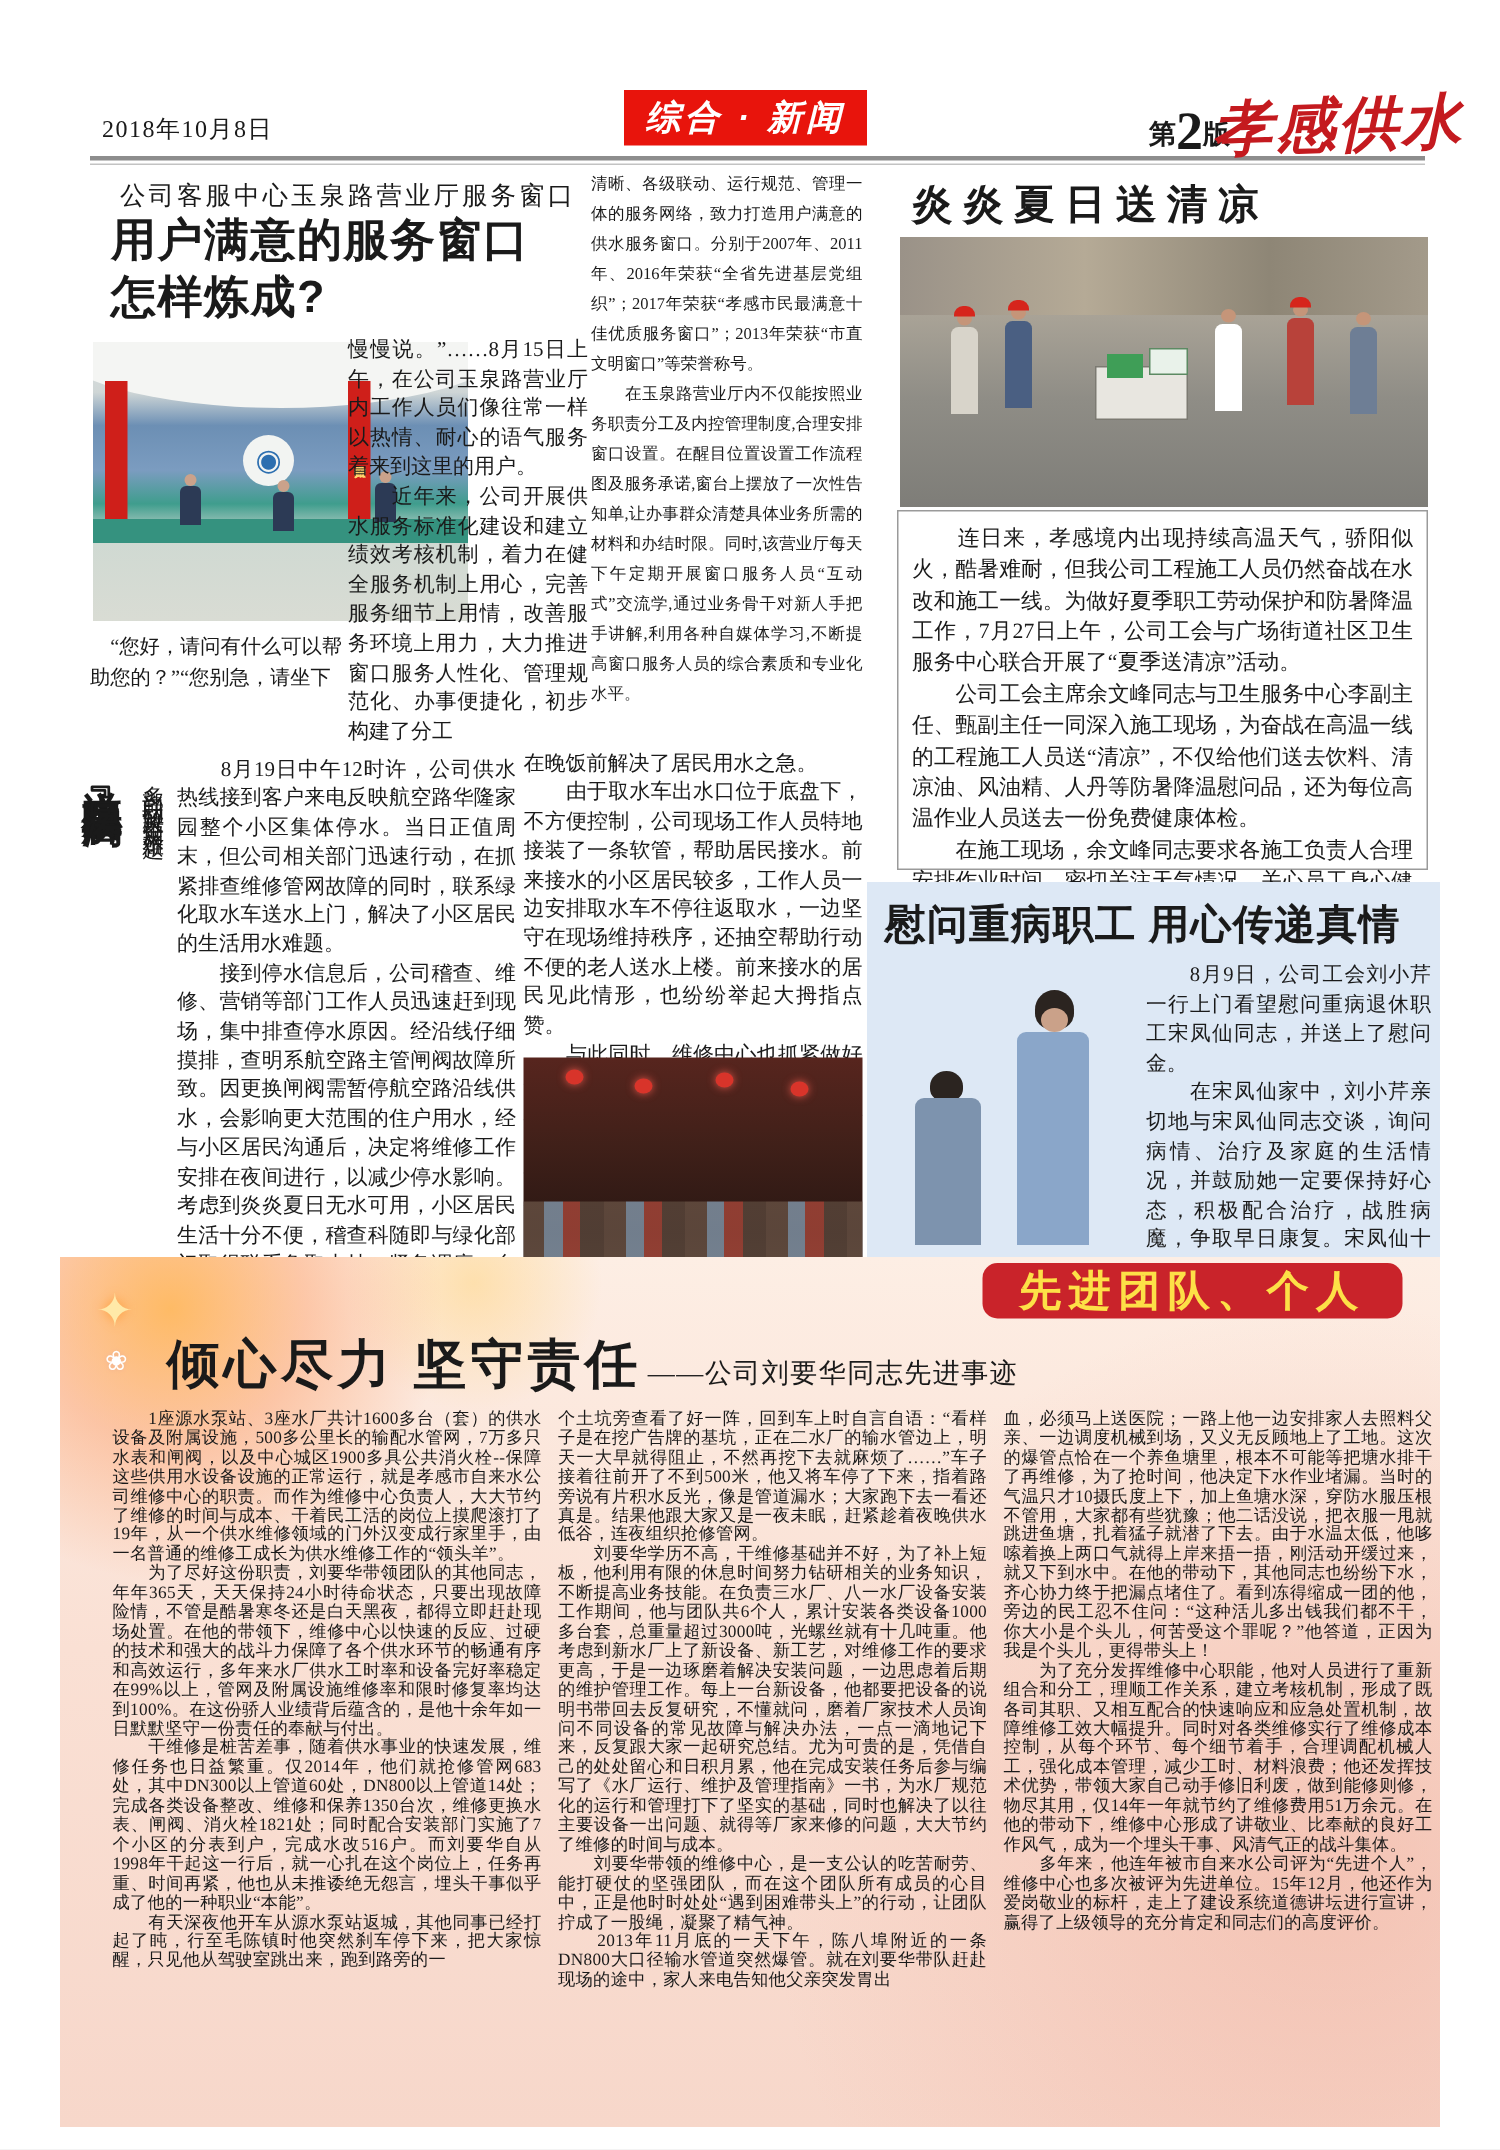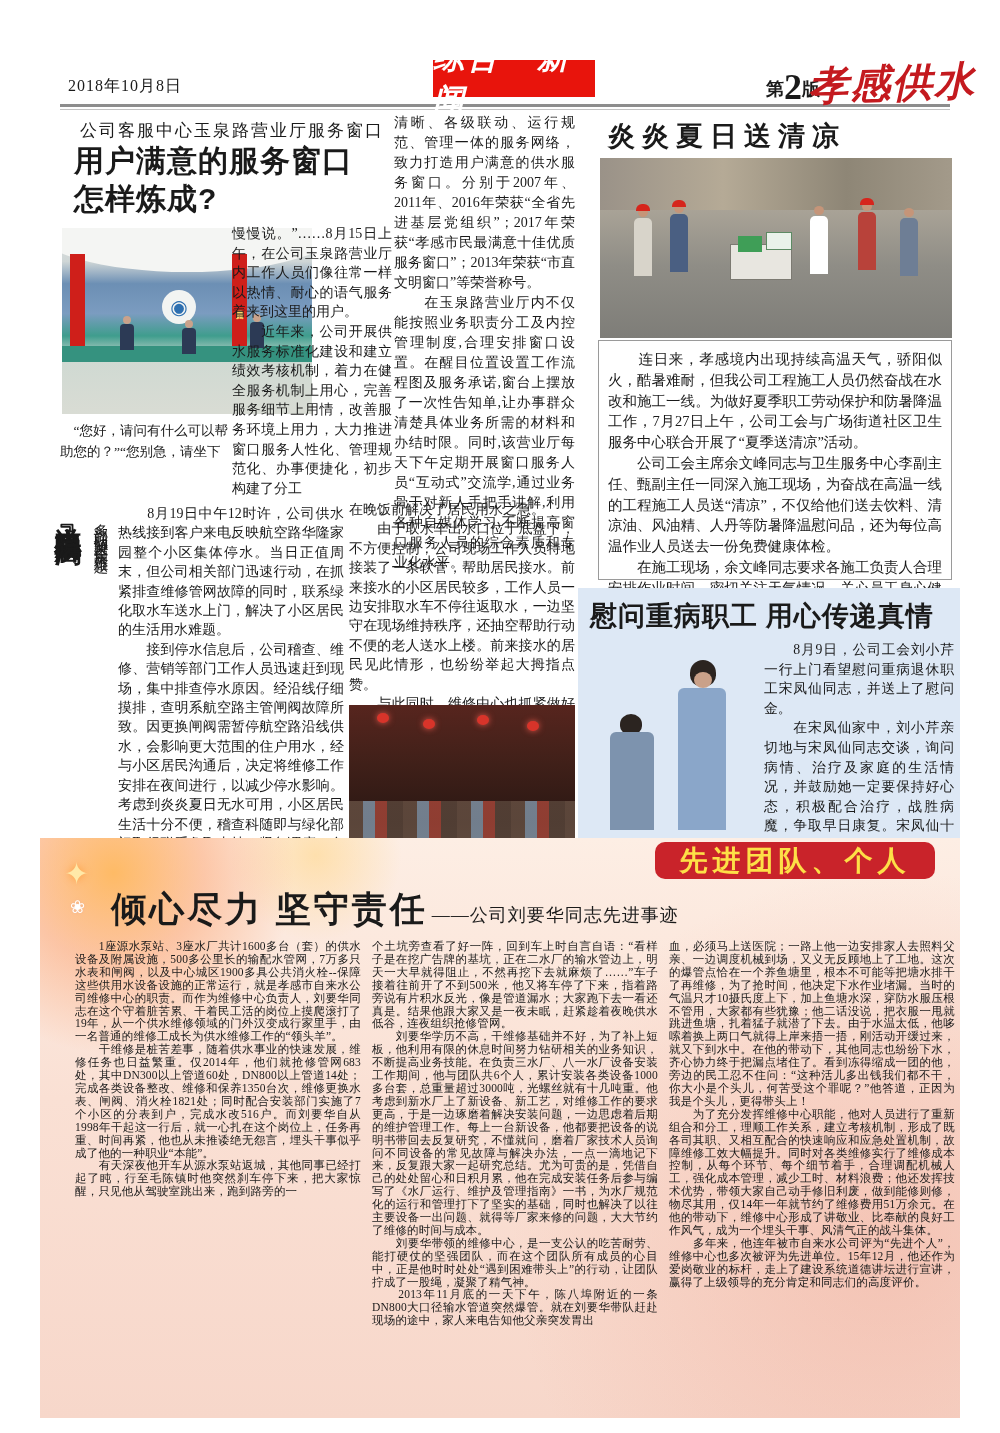--- a/index.html
+++ b/index.html
@@ -4,22 +4,22 @@
 <style>
   html,body{margin:0;padding:0;background:#e9e9e9;}
   .page{position:relative;width:1000px;height:1433px;margin:0 auto;background:#ffffff;
         font-family:"Liberation Serif","DejaVu Serif",serif;color:#1a1a1a;overflow:hidden;}
   .abs{position:absolute;}
   .para{margin:0;text-align:justify;}
   
   .hdr-date{left:68px;top:76px;font-size:16px;letter-spacing:1px;}
   .hdr-rule{left:60px;top:104px;width:890px;height:3px;background:#8d8d8d;}
   .hdr-rule2{left:60px;top:109px;width:890px;height:1px;background:#c3c3c3;}
-  .hdr-section{left:433px;top:60px;width:162px;height:37px;background:#e8140c;color:#ffffff;
-      display:flex;align-items:center;justify-content:center;font-weight:bold;font-size:31px;
+  .hdr-section{left:416px;top:60px;width:162px;height:37px;background:#e8140c;color:#ffffff;
+      display:flex;align-items:center;justify-content:center;font-weight:bold;font-size:23px;
       letter-spacing:3px;font-family:"Liberation Sans","DejaVu Sans",sans-serif;font-style:italic;}
   .hdr-edition{left:730px;top:66px;font-size:18px;font-weight:bold;margin-left:36px;}
   .hdr-edition b{font-size:36px;vertical-align:-4px;font-family:"Liberation Serif",serif;}
   .hdr-brand{left:808px;top:56px;font-size:40px;color:#c41a1f;font-weight:bold;font-style:italic;
       font-family:"DejaVu Serif","Liberation Serif",serif;transform:rotate(-2deg);letter-spacing:2px;}
   
   .a1-kicker{left:80px;top:119px;font-size:17px;letter-spacing:2px;}
   .a1-title{left:74px;top:142px;width:320px;font-size:30px;line-height:38px;font-weight:bold;
       font-family:"Liberation Sans","DejaVu Sans",sans-serif;letter-spacing:1px;}
   .a1-photo{left:62px;top:228px;width:250px;height:186px;background:
@@ -29,21 +29,21 @@
   .a1-photo .logo{position:absolute;left:100px;top:62px;width:34px;height:34px;border-radius:50%;background:#f2f4f2;
       color:#2d6fb0;font-size:20px;text-align:center;line-height:34px;}
   .a1-photo .banner{position:absolute;top:26px;width:15px;height:100px;background:#cf1f1a;color:#ffd76e;
       writing-mode:vertical-rl;font-size:8px;line-height:15px;text-align:center;}
   .a1-photo .b-l{left:8px;} .a1-photo .b-r{left:170px;}
   .a1-photo .desk{position:absolute;left:0;top:118px;width:250px;height:16px;background:#35927f;}
   .a1-photo .fig{position:absolute;width:14px;height:26px;background:#2c3a55;border-radius:4px 4px 0 0;}
   .a1-photo .fig:before{content:"";position:absolute;left:3px;top:-8px;width:8px;height:8px;border-radius:50%;background:#caa28b;}
   .a1-lead{left:60px;top:420px;width:172px;font-size:13.5px;line-height:21px;}
   .a1-col{left:232px;top:224px;width:160px;font-size:14px;line-height:19.6px;}
-  .a1-cont{left:394px;top:113px;width:181px;font-size:14px;line-height:20px;}
+  .a1-cont{left:394px;top:113px;width:181px;font-size:11px;line-height:20px;}
   
   .a2-title{left:608px;top:118px;font-size:27px;font-weight:bold;letter-spacing:7px;
       font-family:"Liberation Sans","DejaVu Sans",sans-serif;}
   .a2-photo{left:600px;top:158px;width:352px;height:180px;background:
       linear-gradient(180deg,#b8b0a0 0%,#a8a296 30%,#8f8d86 60%,#7e7d78 100%);overflow:hidden;}
   .a2-photo .bld{position:absolute;left:0;top:0;width:352px;height:52px;background:
       linear-gradient(90deg,#9a9288 0%,#b5aa96 35%,#8e8676 70%,#a39a8a 100%);}
   .a2-photo .fig{position:absolute;width:18px;height:58px;border-radius:5px 5px 0 0;}
   .a2-photo .fig:before{content:"";position:absolute;left:4px;top:-10px;width:10px;height:9px;border-radius:50%;background:#c59579;}
   .a2-photo .hat:after{content:"";position:absolute;left:2px;top:-14px;width:14px;height:7px;border-radius:6px 6px 0 0;background:#d6251c;}
@@ -184,21 +184,22 @@
   <div class="abs f-bg"></div>
   <div class="abs f-spark">✦</div>
   <div class="abs butterfly">❀</div>
   <div class="abs f-banner">先进团队、个人</div>
   <div class="abs f-title">
     <span class="big">倾心尽力  坚守责任</span>
     <span class="sub">——公司刘要华同志先进事迹</span>
   </div>
   <div class="abs f-cols">
     <div class="f-col">
-        <p class="para">　　1座源水泵站、3座水厂共计1600多台（套）的供水设备及附属设施，500多公里长的输配水管网，7万多只水表和闸阀，以及中心城区1900多具公共消火栓--保障这些供用水设备设施的正常运行，就是孝感市自来水公司维修中心的职责。而作为维修中心负责人，刘要华同志在这个守着脏苦累、干着民工活的岗位上摸爬滚打了19年，从一个供水维修领域的门外汉变成行家里手，由一名普通的维修工成长为供水维修工作的“领头羊”。</p>
+        <p class="para">　　1座源水泵站、3座水厂共计1600多台（套）的供水设备及附属设施，500多公里长的输配水管网，7万多只水表和闸阀，以及中心城区1900多具公共消火栓--保障这些供用水设备设施的正常运行，就是孝感市自来水公司维修中心的职责。而作为维修中心负责人，大大节约了维修的时间与成本、干着民工活的岗位上摸爬滚打了19年，从一个供水维修领域的门外汉变成行家里手，由一名普通的维修工成长为供水维修工作的“领头羊”。</p>
+        <p class="para">　　为了尽好这份职责，刘要华带领团队的其他同志，年年365天，天天保持24小时待命状态，只要出现故障险情，不管是酷暑寒冬还是白天黑夜，都得立即赶赴现场处置。在他的带领下，维修中心以快速的反应、过硬的技术和强大的战斗力保障了各个供水环节的畅通有序和高效运行，多年来水厂供水工时率和设备完好率稳定在99%以上，管网及附属设施维修率和限时修复率均达到100%。在这份骄人业绩背后蕴含的，是他十余年如一日默默坚守一份责任的奉献与付出。</p>
         <p class="para">　　干维修是桩苦差事，随着供水事业的快速发展，维修任务也日益繁重。仅2014年，他们就抢修管网683处，其中DN300以上管道60处，DN800以上管道14处；完成各类设备整改、维修和保养1350台次，维修更换水表、闸阀、消火栓1821处；同时配合安装部门实施了7个小区的分表到户，完成水改516户。而刘要华自从1998年干起这一行后，就一心扎在这个岗位上，任务再重、时间再紧，他也从未推诿绝无怨言，埋头干事似乎成了他的一种职业“本能”。</p>
         <p class="para">　　有天深夜他开车从源水泵站返城，其他同事已经打起了盹，行至毛陈镇时他突然刹车停下来，把大家惊醒，只见他从驾驶室跳出来，跑到路旁的一</p>
       </div>
     <div class="f-col">
         <p class="para">个土坑旁查看了好一阵，回到车上时自言自语：“看样子是在挖广告牌的基坑，正在二水厂的输水管边上，明天一大早就得阻止，不然再挖下去就麻烦了……”车子接着往前开了不到500米，他又将车停了下来，指着路旁说有片积水反光，像是管道漏水；大家跑下去一看还真是。结果他跟大家又是一夜未眠，赶紧趁着夜晚供水低谷，连夜组织抢修管网。</p>
         <p class="para">　　刘要华学历不高，干维修基础并不好，为了补上短板，他利用有限的休息时间努力钻研相关的业务知识，不断提高业务技能。在负责三水厂、八一水厂设备安装工作期间，他与团队共6个人，累计安装各类设备1000多台套，总重量超过3000吨，光螺丝就有十几吨重。他考虑到新水厂上了新设备、新工艺，对维修工作的要求更高，于是一边琢磨着解决安装问题，一边思虑着后期的维护管理工作。每上一台新设备，他都要把设备的说明书带回去反复研究，不懂就问，磨着厂家技术人员询问不同设备的常见故障与解决办法，一点一滴地记下来，反复跟大家一起研究总结。尤为可贵的是，凭借自己的处处留心和日积月累，他在完成安装任务后参与编写了《水厂运行、维护及管理指南》一书，为水厂规范化的运行和管理打下了坚实的基础，同时也解决了以往主要设备一出问题、就得等厂家来修的问题，大大节约了维修的时间与成本。</p>
         <p class="para">　　刘要华带领的维修中心，是一支公认的吃苦耐劳、能打硬仗的坚强团队，而在这个团队所有成员的心目中，正是他时时处处“遇到困难带头上”的行动，让团队拧成了一股绳，凝聚了精气神。</p>
         <p class="para">　　2013年11月底的一天下午，陈八埠附近的一条DN800大口径输水管道突然爆管。就在刘要华带队赶赴现场的途中，家人来电告知他父亲突发胃出</p>
       </div>
     <div class="f-col">

